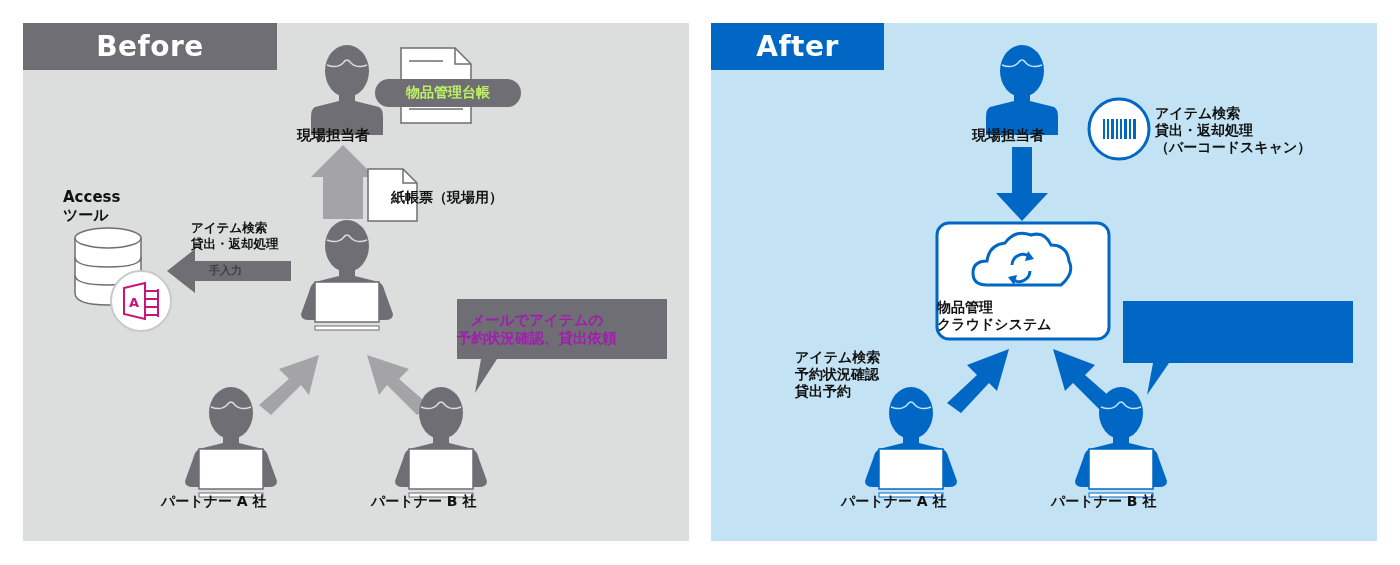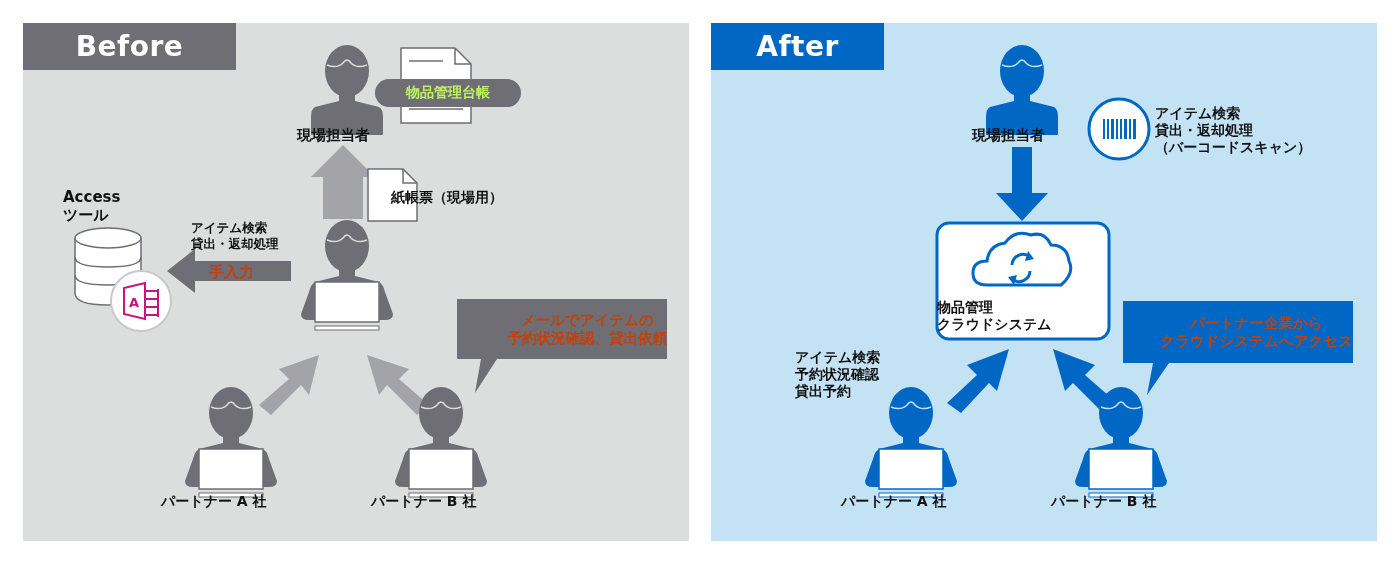--- a/index.html
+++ b/index.html
@@ -1,34 +1,34 @@
 <!DOCTYPE html>
 <html><head>
 <meta charset="utf-8">
 <style>
   html, body { margin:0; padding:0; }
   body { width:1400px; height:565px; background:#ffffff; position:relative; overflow:hidden;
          font-family:"DejaVu Sans", "Liberation Sans", sans-serif; }
   .panel { position:absolute; top:23px; height:518px; }
   #before { left:23px; width:666px; background:#dcdddd; }
   #after  { left:711px; width:666px; background:#c3e3f4; }
-  .hdr { position:absolute; left:0; top:0; width:213px; height:47px; color:#fff;
+  .hdr { position:absolute; left:0; top:0; width:254px; height:47px; color:#fff;
          font-family:"DejaVu Sans", sans-serif; font-weight:bold; font-size:28px;
          display:flex; align-items:center; justify-content:center; letter-spacing:0.5px; }
   #before .hdr { background:#6f6e75; }
   #after .hdr  { background:#0068c4; width:173px; }
   svg.layer { position:absolute; left:0; top:0; width:666px; height:518px; }
   .lbl { position:absolute; font-weight:bold; color:#111; font-size:14px; line-height:17px;
          text-align:left; white-space:nowrap; }
   .lbl.small { font-size:12.5px; line-height:16px; }
-  .bubble { position:absolute; color:#c2410c; font-weight:bold; font-size:14.5px; line-height:18px;
-            text-align:center; white-space:nowrap; display:flex; align-items:center; justify-content:flex-end; }
+  .bubble { position:absolute; color:#a21caf; font-weight:bold; font-size:14.5px; line-height:18px;
+            text-align:center; white-space:nowrap; display:flex; align-items:center; justify-content:flex-start; }
   .pill { position:absolute; background:#6f6e75; color:#bef264; font-weight:bold; font-size:14px;
           border-radius:14px; display:flex; align-items:center; justify-content:center; }
-  .arrowtxt { position:absolute; color:#c2410c; font-weight:bold; font-size:15px; }
+  .arrowtxt { position:absolute; color:#404040; font-weight:bold; font-size:11px; }
 </style>
 </head>
 <body>
 
 <div id="before" class="panel">
   <div class="hdr">Before</div>
 
   <svg class="layer" viewBox="0 0 666 518">
     <defs>
       <g id="b-person">
@@ -182,26 +182,20 @@
   <div class="lbl" style="left:261px;top:104px;width:100px;font-size:14.5px;">現場担当者</div>
   <div class="lbl" style="left:444px;top:82px;width:150px;">
     <div>アイテム検索</div>
     <div>貸出・返却処理</div>
     <div>（バーコードスキャン）</div>
   </div>
   <div class="lbl" style="left:226px;top:276px;width:172px;">
     <div>物品管理</div>
     <div>クラウドシステム</div>
   </div>
-  <div class="bubble" style="left:412px;top:278px;width:230px;height:62px;">
-    <div>
-        <div>パートナー企業から</div>
-        <div>クラウドシステムへアクセス</div>
-      </div>
-  </div>
   <div class="lbl" style="left:84px;top:326px;width:100px;">
     <div>アイテム検索</div>
     <div>予約状況確認</div>
     <div>貸出予約</div>
   </div>
   <div class="lbl" style="left:130px;top:470px;width:140px;">パートナー A 社</div>
   <div class="lbl" style="left:340px;top:470px;width:140px;">パートナー B 社</div>
 </div>
 
 </body></html>

